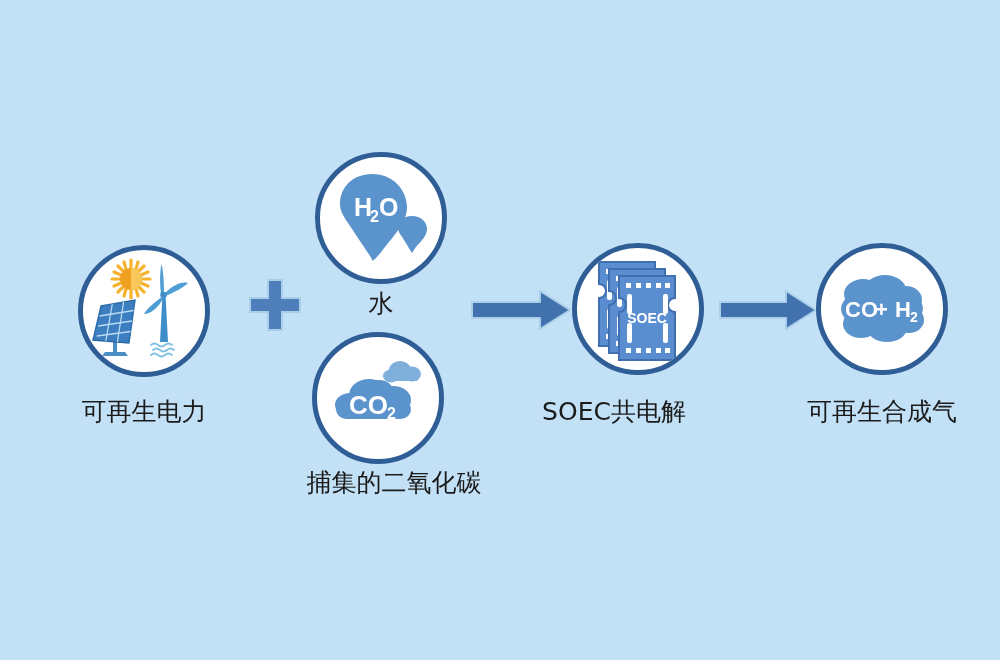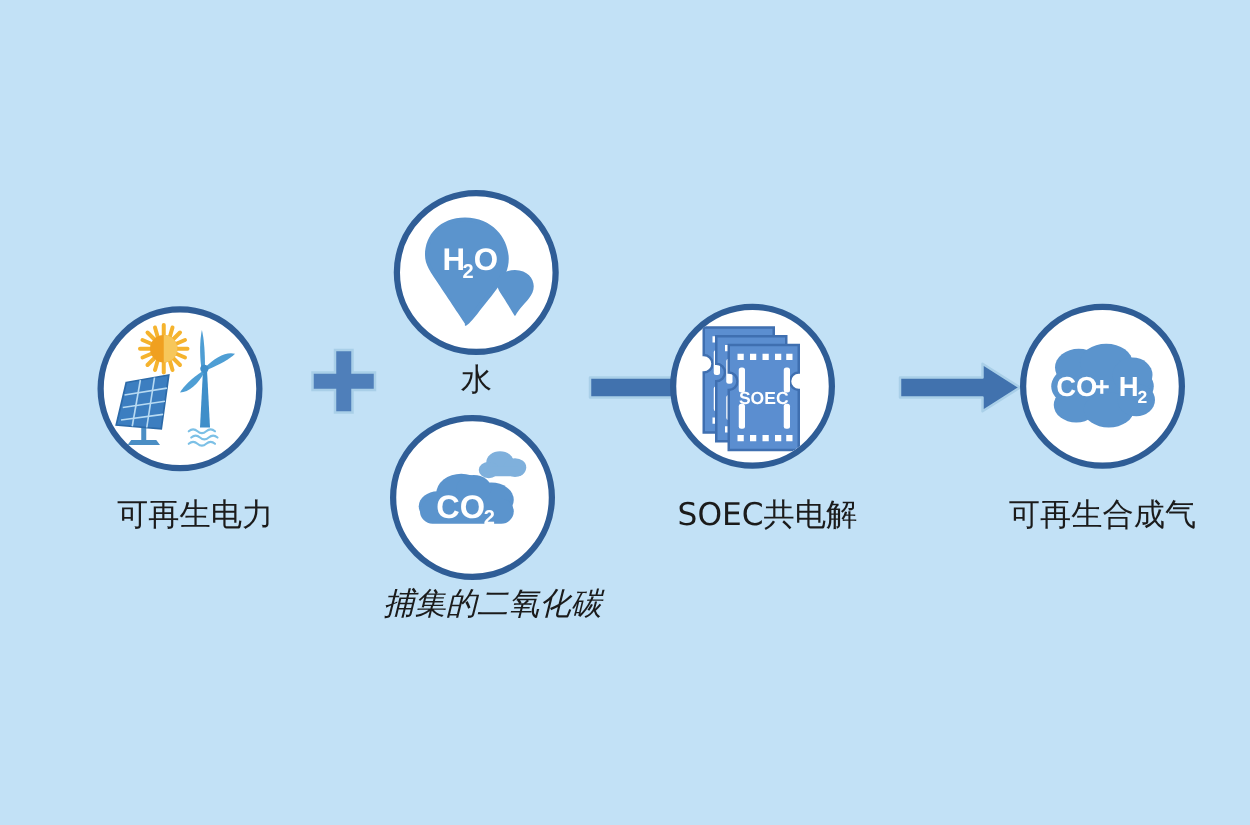--- a/index.html
+++ b/index.html
@@ -35,29 +35,29 @@
     text-align: center;
     color: #1b1b1b;
     font-size: 25px;
     line-height: 30px;
     white-space: nowrap;
     font-family: "DejaVu Sans", "Liberation Sans", sans-serif;
   }
 
   
   #node-renewable .circle { left: 78px;  top: 245px; width: 132px; height: 132px; }
-  #node-renewable .node-label { left: 0px;   top: 397px; width: 288px; padding-left: 12px; }
+  #node-renewable .node-label { left: 0px;   top: 397px; width: 288px; }
 
   #node-water .circle { left: 315px; top: 152px; width: 132px; height: 132px; }
   #node-water .node-label { left: 297px; top: 289px; width: 168px; }
 
   #node-co2 .circle { left: 312px; top: 332px; width: 132px; height: 132px; }
-  #node-co2 .node-label { left: 250px; top: 468px; width: 288px; font-style: italic; }
-
-  #node-soec .circle { left: 536px; top: 243px; width: 132px; height: 132px; }
+  #node-co2 .node-label { left: 250px; top: 468px; width: 288px; }
+
+  #node-soec .circle { left: 572px; top: 243px; width: 132px; height: 132px; }
   #node-soec .node-label { left: 470px; top: 397px; width: 288px; }
 
   #node-syngas .circle { left: 816px; top: 243px; width: 132px; height: 132px; }
   #node-syngas .node-label { left: 738px; top: 397px; width: 288px; }
 
   
   .icon-svg {
     position: absolute;
     left: 0;
     top: 0;

